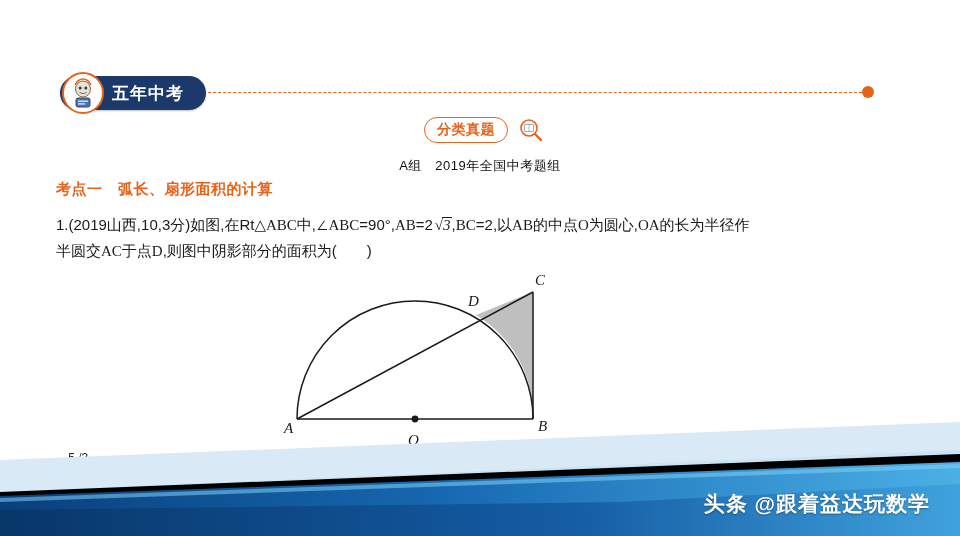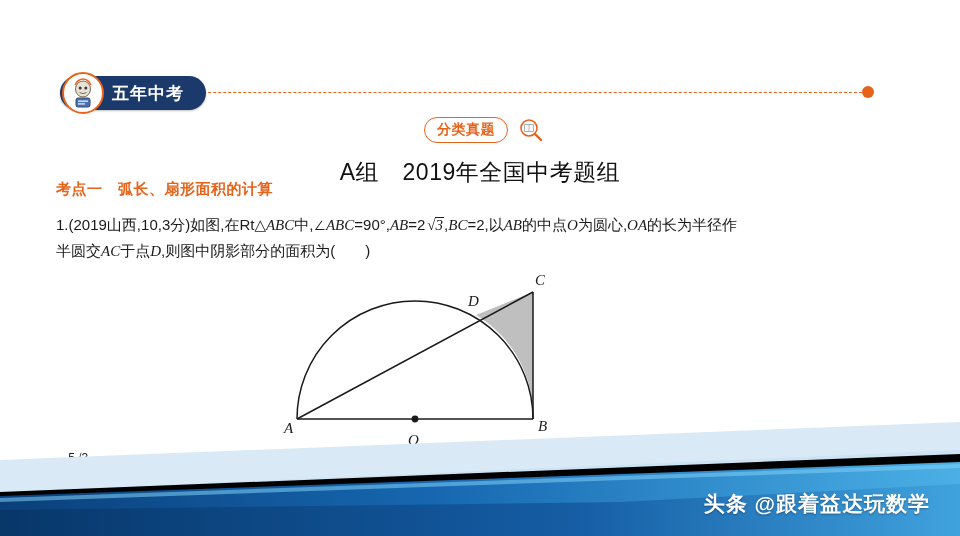--- a/index.html
+++ b/index.html
@@ -95,21 +95,21 @@
     width: 28px; height: 26px;
   }
 
   
   .group-title {
     position: absolute;
     left: 0; top: 157px;
     width: 960px;
     text-align: center;
     font-family: "Liberation Sans", sans-serif;
-    font-size: 23px;
+    font-size: 13px;
     color: #111111;
     letter-spacing: 0.5px;
   }
 
   
   .section-head {
     position: absolute;
     left: 56px; top: 180px;
     font-family: "Liberation Sans", sans-serif;
     font-size: 15px;
@@ -122,21 +122,21 @@
   
   .prob {
     position: absolute;
     left: 56px; top: 212px;
     width: 856px;
     font-size: 15px;
     line-height: 26px;
     color: #1a1a1a;
     font-family: "Liberation Sans", sans-serif;
   }
-  .prob .ital { font-family: "Liberation Serif", serif; font-style: italic; }
+  .prob .ital { font-family: "Liberation Serif", serif; }
   .rad {
     display: inline-block;
     position: relative;
     padding-left: 2px;
     font-family: "Liberation Serif", serif;
     font-style: italic;
   }
   .rad::before {
     content: "\221A";
     font-style: normal;

